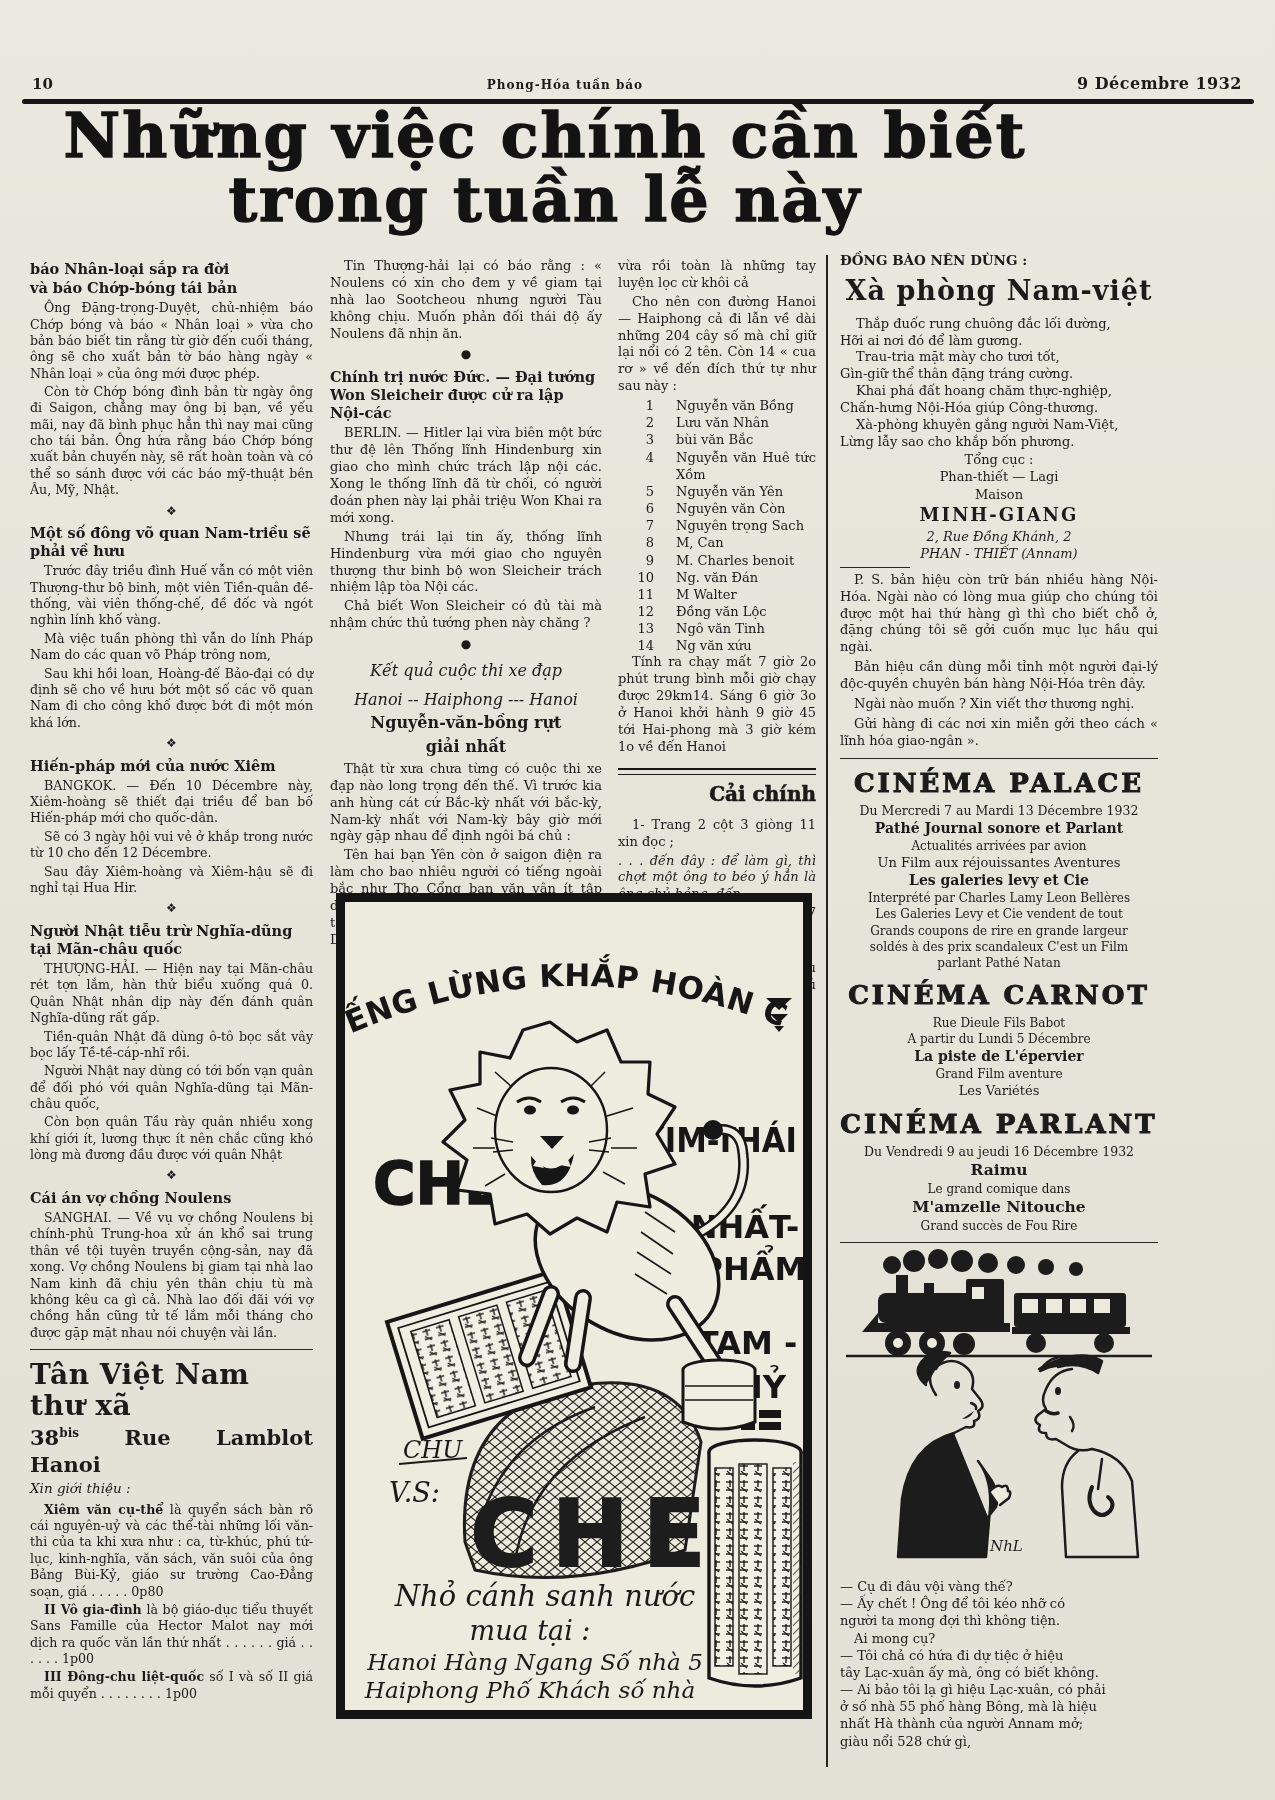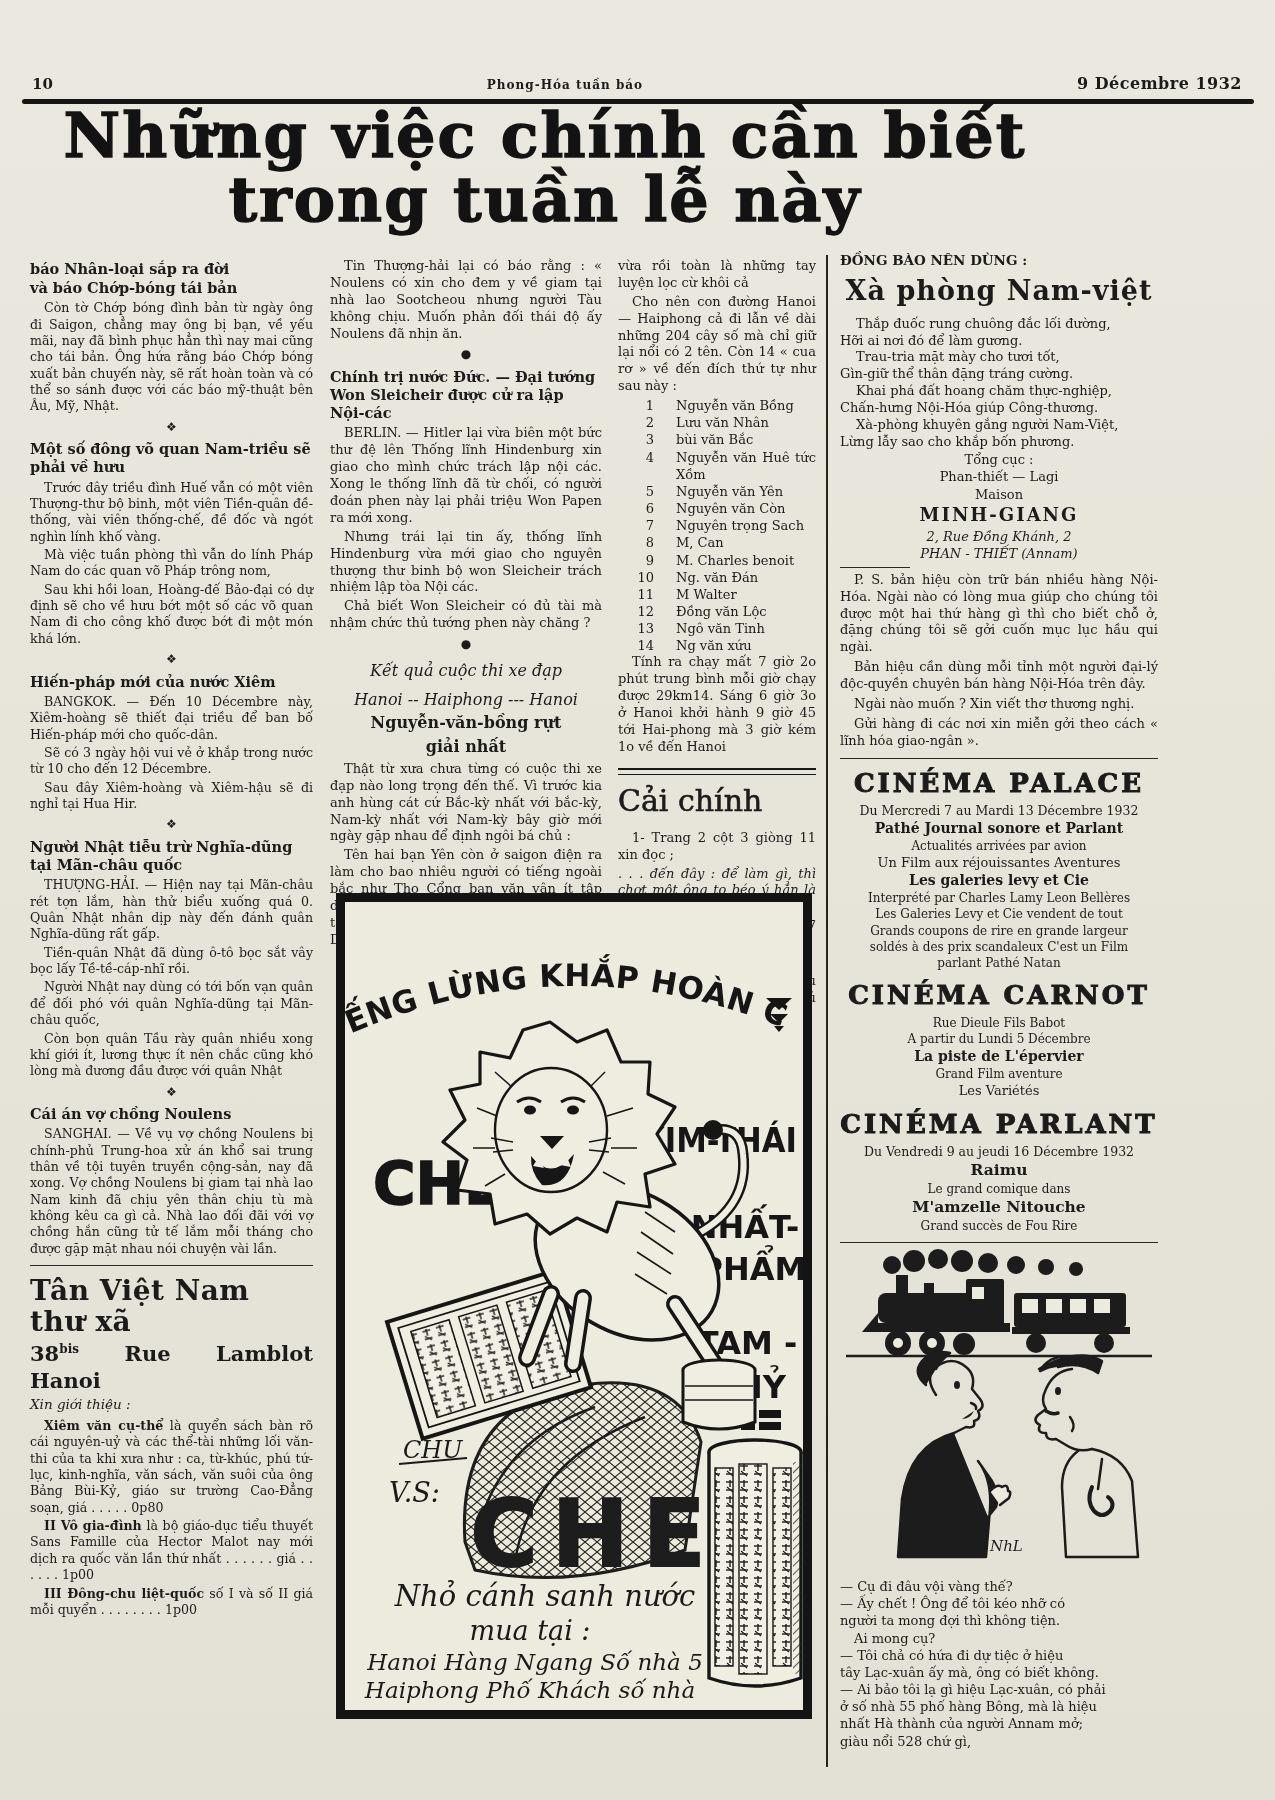--- a/index.html
+++ b/index.html
@@ -34,21 +34,21 @@
   .book-addr{font-size:21px;font-weight:bold;margin:2px 0 2px;}
   .book-addr sup{font-size:12px;}
   .book-intro{font-style:italic;font-size:13.5px;margin:2px 0 4px;text-align:left;}
   
   .race-h1{font-style:italic;font-size:16px;text-align:center;text-indent:0;margin-top:8px;}
   .race-h3{font-weight:bold;font-size:16px;text-align:center;text-indent:0;margin:3px 0;}
   
   .res-row{display:flex;padding-left:18px;gap:22px;line-height:1.32;}
   .res-rank{width:18px;text-align:right;flex:none;}
   
-  .corr-title{font-size:30px;font-weight:normal;text-align:left;margin:6px 0 10px;-webkit-text-stroke:.6px;}
+  .corr-title{font-size:20px;font-weight:bold;text-align:right;margin:6px 0 10px;-webkit-text-stroke:.6px;}
   .corr-ital{font-style:italic;}
   
   .kicker{font-weight:bold;font-size:13.5px;text-align:left;}
   .soap-name{font-size:27px;font-weight:bold;text-align:center;margin:3px 0 8px;letter-spacing:1px;}
   .poem{text-align:left;}
   .poem div{line-height:1.3;}
   .poem div:nth-child(odd){padding-left:16px;}
   .hq{text-align:center;line-height:1.35;}
   .hq .big{font-weight:bold;font-size:18px;letter-spacing:2px;}
   .hq .ital{font-style:italic;}
@@ -85,20 +85,21 @@
   <div class="headline">
     <div>Những việc chính cần biết</div>
     <div>trong tuần lễ này</div>
   </div>
 
   <div class="vrule"></div>
 
   <div id="col1" class="col">
     <div class="atitle">báo Nhân-loại sắp ra đời</div>
     <div class="atitle" style="text-align:left;margin-top:-2px;">và báo Chớp-bóng tái bản</div>
+    <p class="p">Ông Đặng-trọng-Duyệt, chủ-nhiệm báo Chớp bóng và báo « Nhân loại » vừa cho bản báo biết tin rằng từ giờ đến cuối tháng, ông sẽ cho xuất bản tờ báo hàng ngày « Nhân loại » của ông mới được phép.</p>
     <p class="p">Còn tờ Chớp bóng đình bản từ ngày ông đi Saigon, chẳng may ông bị bạn, về yếu mãi, nay đã bình phục hẳn thì nay mai cũng cho tái bản. Ông hứa rằng báo Chớp bóng xuất bản chuyến này, sẽ rất hoàn toàn và có thể so sánh được với các báo mỹ-thuật bên Âu, Mỹ, Nhật.</p>
     <div class="sep">❖</div>
 
     <div class="atitle">Một số đông võ quan Nam-triều sẽ phải về hưu</div>
     <p class="p">Trước đây triều đình Huế vẫn có một viên Thượng-thư bộ binh, một viên Tiền-quân đề-thống, vài viên thống-chế, đề đốc và ngót nghìn lính khố vàng.</p>
     <p class="p">Mà việc tuần phòng thì vẫn do lính Pháp Nam do các quan võ Pháp trông nom,</p>
     <p class="p">Sau khi hồi loan, Hoàng-đế Bảo-đại có dự định sẽ cho về hưu bớt một số các võ quan Nam đi cho công khố được bớt đi một món khá lớn.</p>
     <div class="sep">❖</div>
 
     <div class="atitle">Hiến-pháp mới của nước Xiêm</div>
@@ -125,21 +126,21 @@
       <p class="p"><b>Xiêm văn cụ-thể</b><span> là quyển sách bàn rõ cái nguyên-uỷ và các thể-tài những lối văn-thi của ta khi xưa như : ca, từ-khúc, phú tứ-lục, kinh-nghĩa, văn sách, văn suôi của ông Bảng Bùi-Kỷ, giáo sư trường Cao-Đẳng soạn, giá . . . . .  0p80</span></p>
       <p class="p"><b>II Vô gia-đình</b><span> là bộ giáo-dục tiểu thuyết Sans Famille của Hector Malot nay mới dịch ra quốc văn lần thứ nhất  . . . . . .  giá . . . . . .  1p00</span></p>
       <p class="p"><b>III Đông-chu liệt-quốc</b><span> số I và số II giá mỗi quyển . . . . . . . .  1p00</span></p>
     </div>
   </div>
 
   <div id="col2" class="col">
     <p class="p">Tin Thượng-hải lại có báo rằng : « Noulens có xin cho đem y về giam tại nhà lao Sootcheou nhưng người Tàu không chịu. Muốn phản đối thái độ ấy Noulens đã nhịn ăn.</p>
     <div class="sep">●</div>
     <div class="atitle">Chính trị nước Đức. — Đại tướng Won Sleicheir được cử ra lập Nội-các</div>
-    <p class="p">BERLIN. — Hitler lại vừa biên một bức thư đệ lên Thống lĩnh Hindenburg xin giao cho mình chức trách lập nội các. Xong le thống lĩnh đã từ chối, có người đoán phen này lại phải triệu Won Papen ra mới xong.</p>
+    <p class="p">BERLIN. — Hitler lại vừa biên một bức thư đệ lên Thống lĩnh Hindenburg xin giao cho mình chức trách lập nội các. Xong le thống lĩnh đã từ chối, có người đoán phen này lại phải triệu Won Khai ra mới xong.</p>
     <p class="p">Nhưng trái lại tin ấy, thống lĩnh Hindenburg vừa mới giao cho nguyên thượng thư binh bộ won Sleicheir trách nhiệm lập tòa Nội các.</p>
     <p class="p">Chả biết Won Sleicheir có đủ tài mà nhậm chức thủ tướng phen này chăng ?</p>
     <div class="sep">●</div>
     <div class="race-h1">Kết quả cuộc thi xe đạp</div>
     <div class="race-h1">Hanoi -- Haiphong --- Hanoi</div>
     <div class="race-h3">Nguyễn-văn-bồng rựt</div>
     <div class="race-h3">giải nhất</div>
     <p class="p">Thật từ xưa chưa từng có cuộc thi xe đạp nào long trọng đến thế. Vì trước kia anh hùng cát cứ Bắc-kỳ nhất với bắc-kỳ, Nam-kỳ nhất với Nam-kỳ bây giờ mới ngày gặp nhau để định ngôi bá chủ :</p>
     <p class="p">Tên hai bạn Yên còn ở saigon điện ra làm cho bao nhiêu người có tiếng ngoài bắc như Thọ Cổng bạn văn vân ít tập dượt không giám đánh bạo ghi danh 16 tài tử chen nhau xâng chủ nhật 4 Décembre</p>
   </div>

